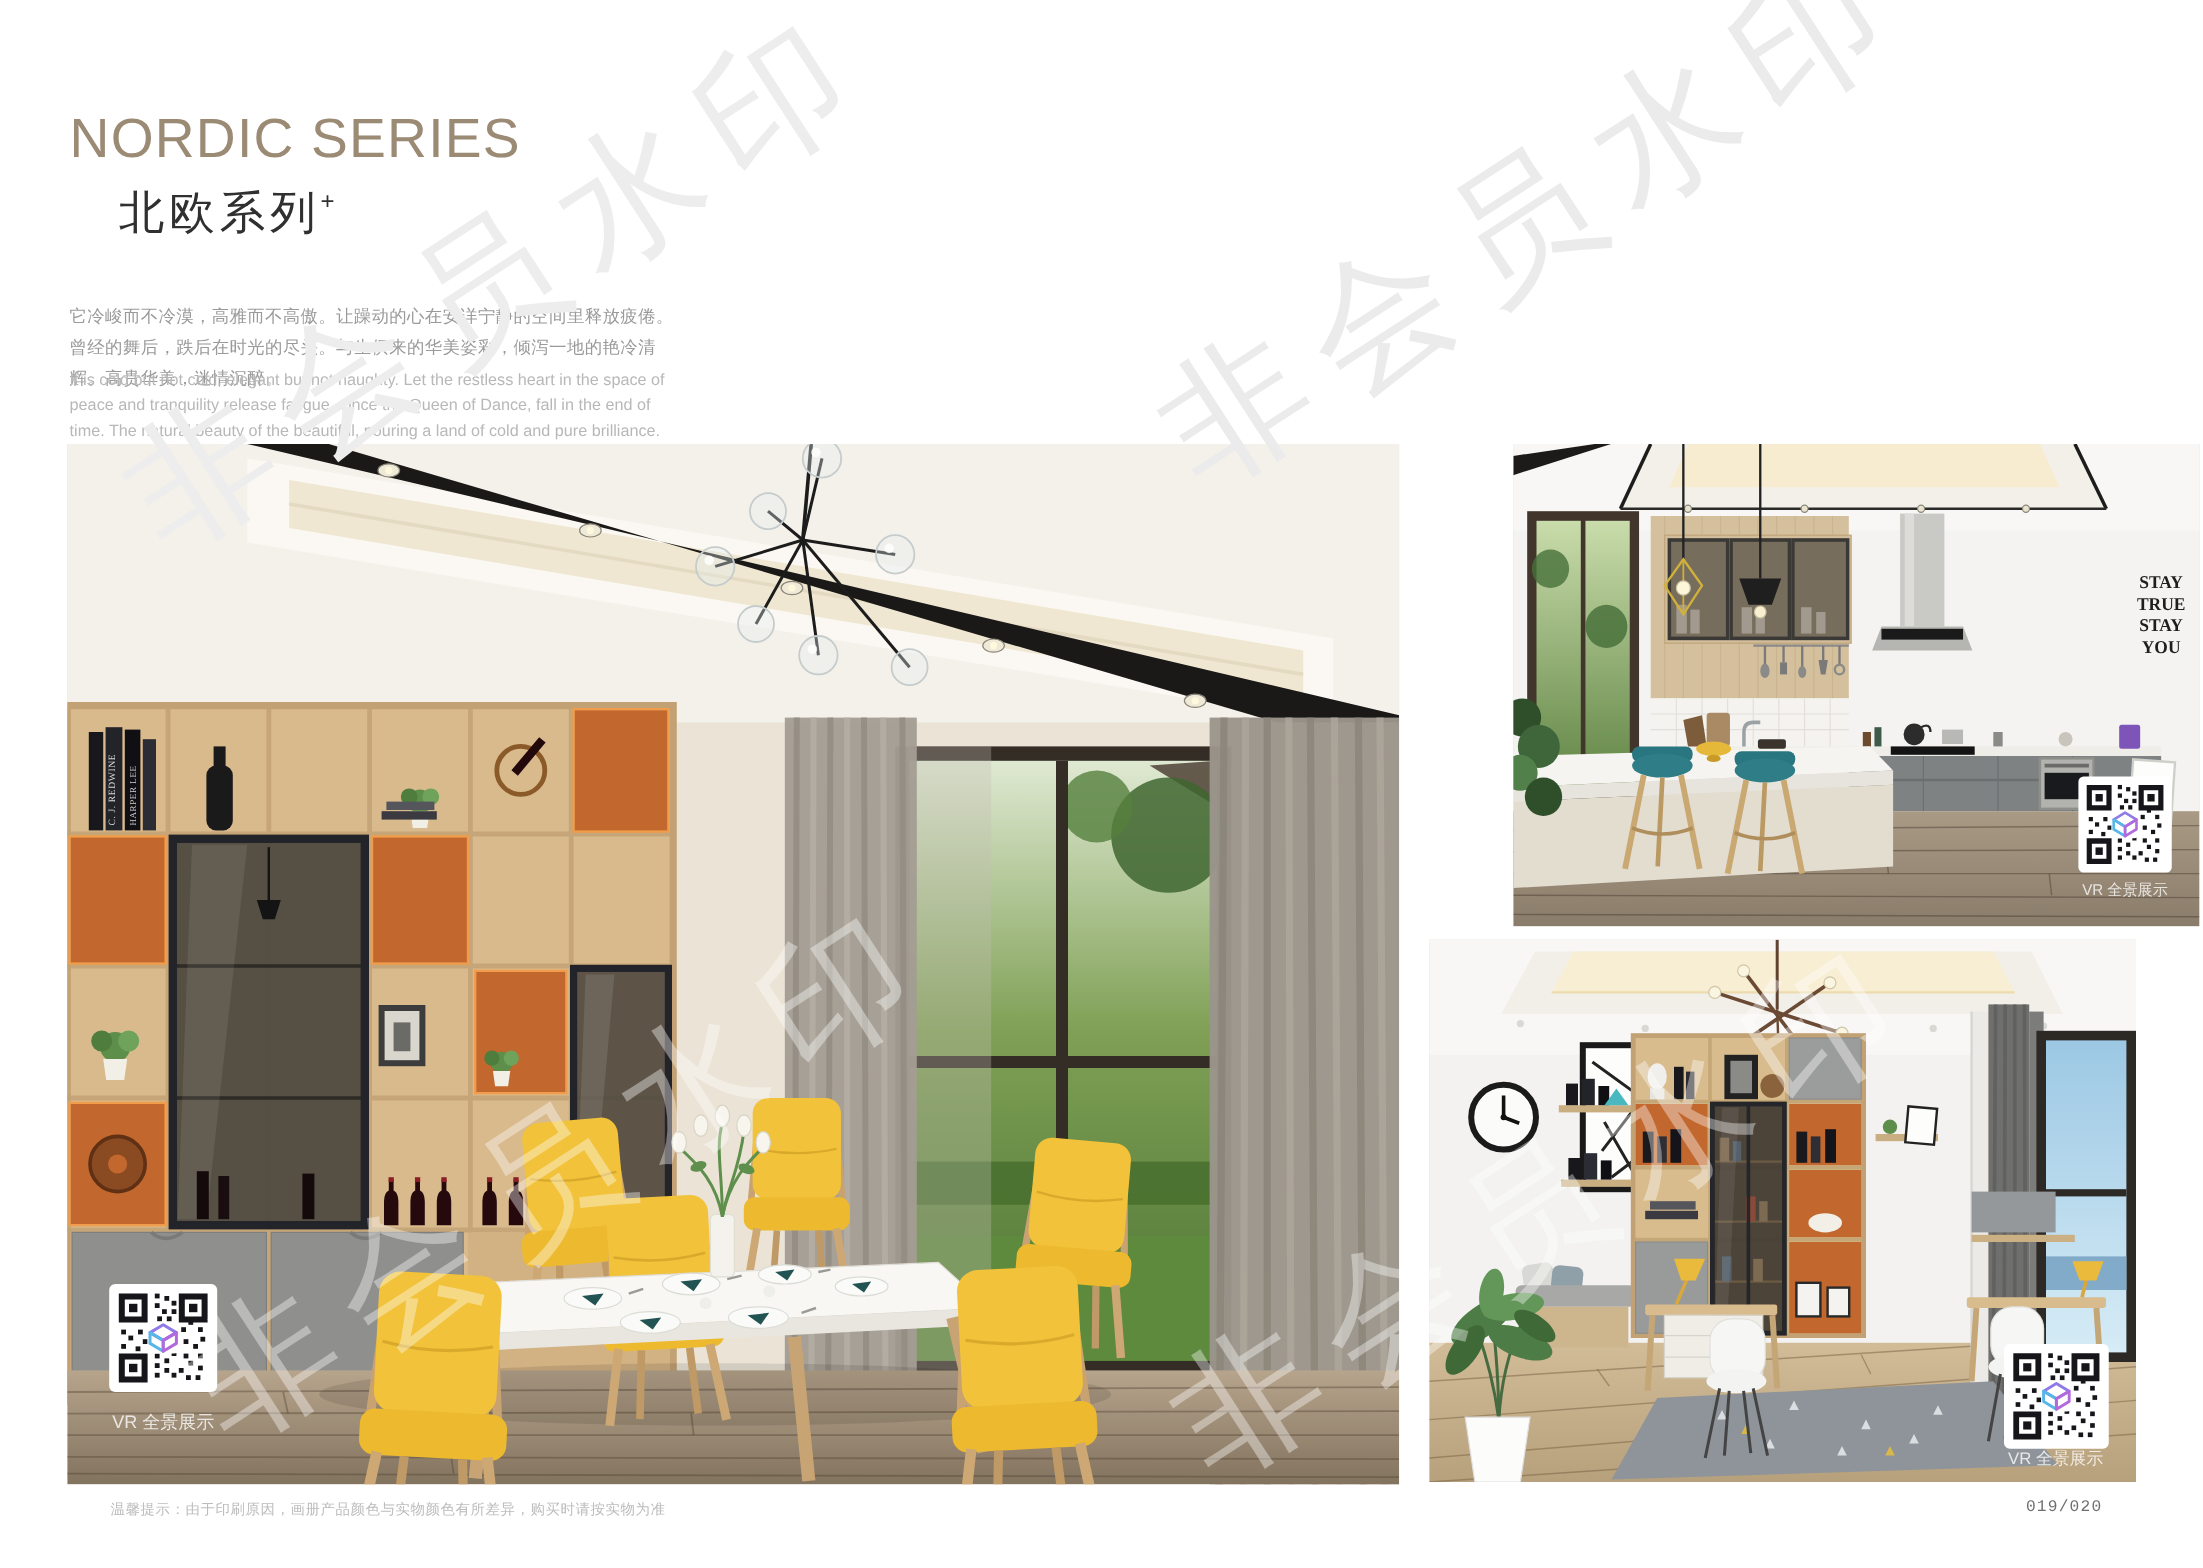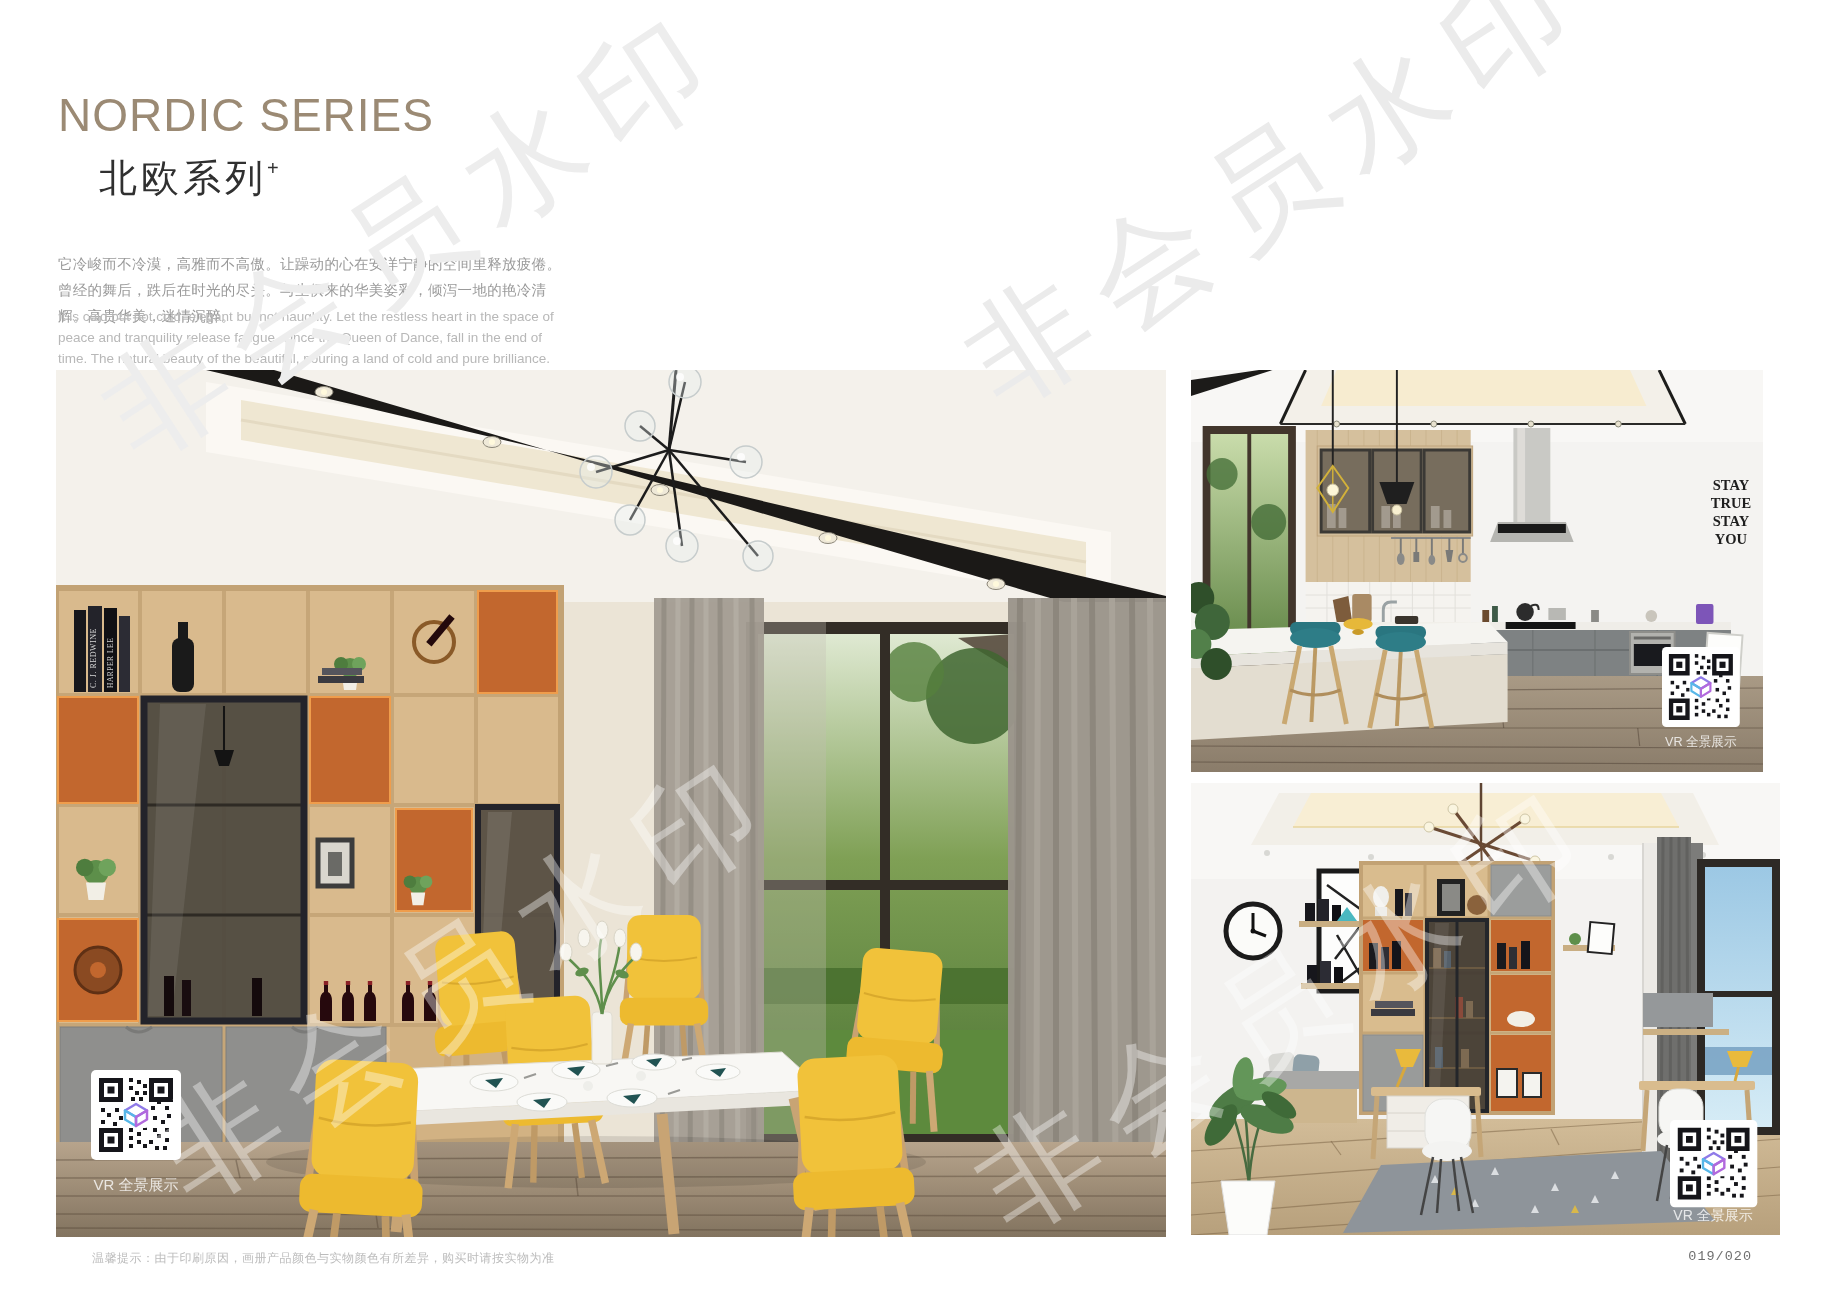--- a/index.html
+++ b/index.html
@@ -10,21 +10,21 @@
   .title-zh{position:absolute;left:58px;top:158px;font-size:38px;font-weight:500;
             letter-spacing:4px;color:#303030;line-height:1;margin-left:41px;}
   .title-zh sup{font-size:20px;font-weight:400;vertical-align:16px;letter-spacing:0;}
   .intro-zh{position:absolute;left:58px;top:236px;width:508px;font-size:14.5px;
             line-height:26px;color:#9a9a9a;letter-spacing:0.3px;}
   .intro-en{position:absolute;left:58px;top:292px;width:516px;font-size:13.5px;
             line-height:21px;color:#b8b8b8;}
   .photo{position:absolute;overflow:hidden;background:#e8e4dc;}
   .photo svg{display:block;width:100%;height:100%;}
   .photo-main{left:56px;top:370px;width:1110px;height:867px;}
-  .photo-kitchen{left:1191px;top:370px;width:572px;height:402px;}
+  .photo-kitchen{left:1261px;top:370px;width:572px;height:402px;}
   .photo-study{left:1191px;top:783px;width:589px;height:452px;}
   .footer-note{position:absolute;left:56px;top:1250px;font-size:12px;color:#bcbcbc;letter-spacing:0.5px;margin-left:36px;}
   .page-number{position:absolute;right:84px;top:1249px;font-size:13.5px;color:#6f6f6f;letter-spacing:1px;font-family:Liberation Mono, monospace;}
   .wm{position:absolute;font-size:120px;letter-spacing:22px;white-space:nowrap;
       transform:translate(-50%,-50%) rotate(-33deg);pointer-events:none;z-index:50;font-weight:400;}
   svg text{font-family:"Liberation Sans","DejaVu Sans",sans-serif;}
   svg .serif{font-family:"Liberation Serif","DejaVu Serif",serif;}
 </style>
 </head>
 <body>

